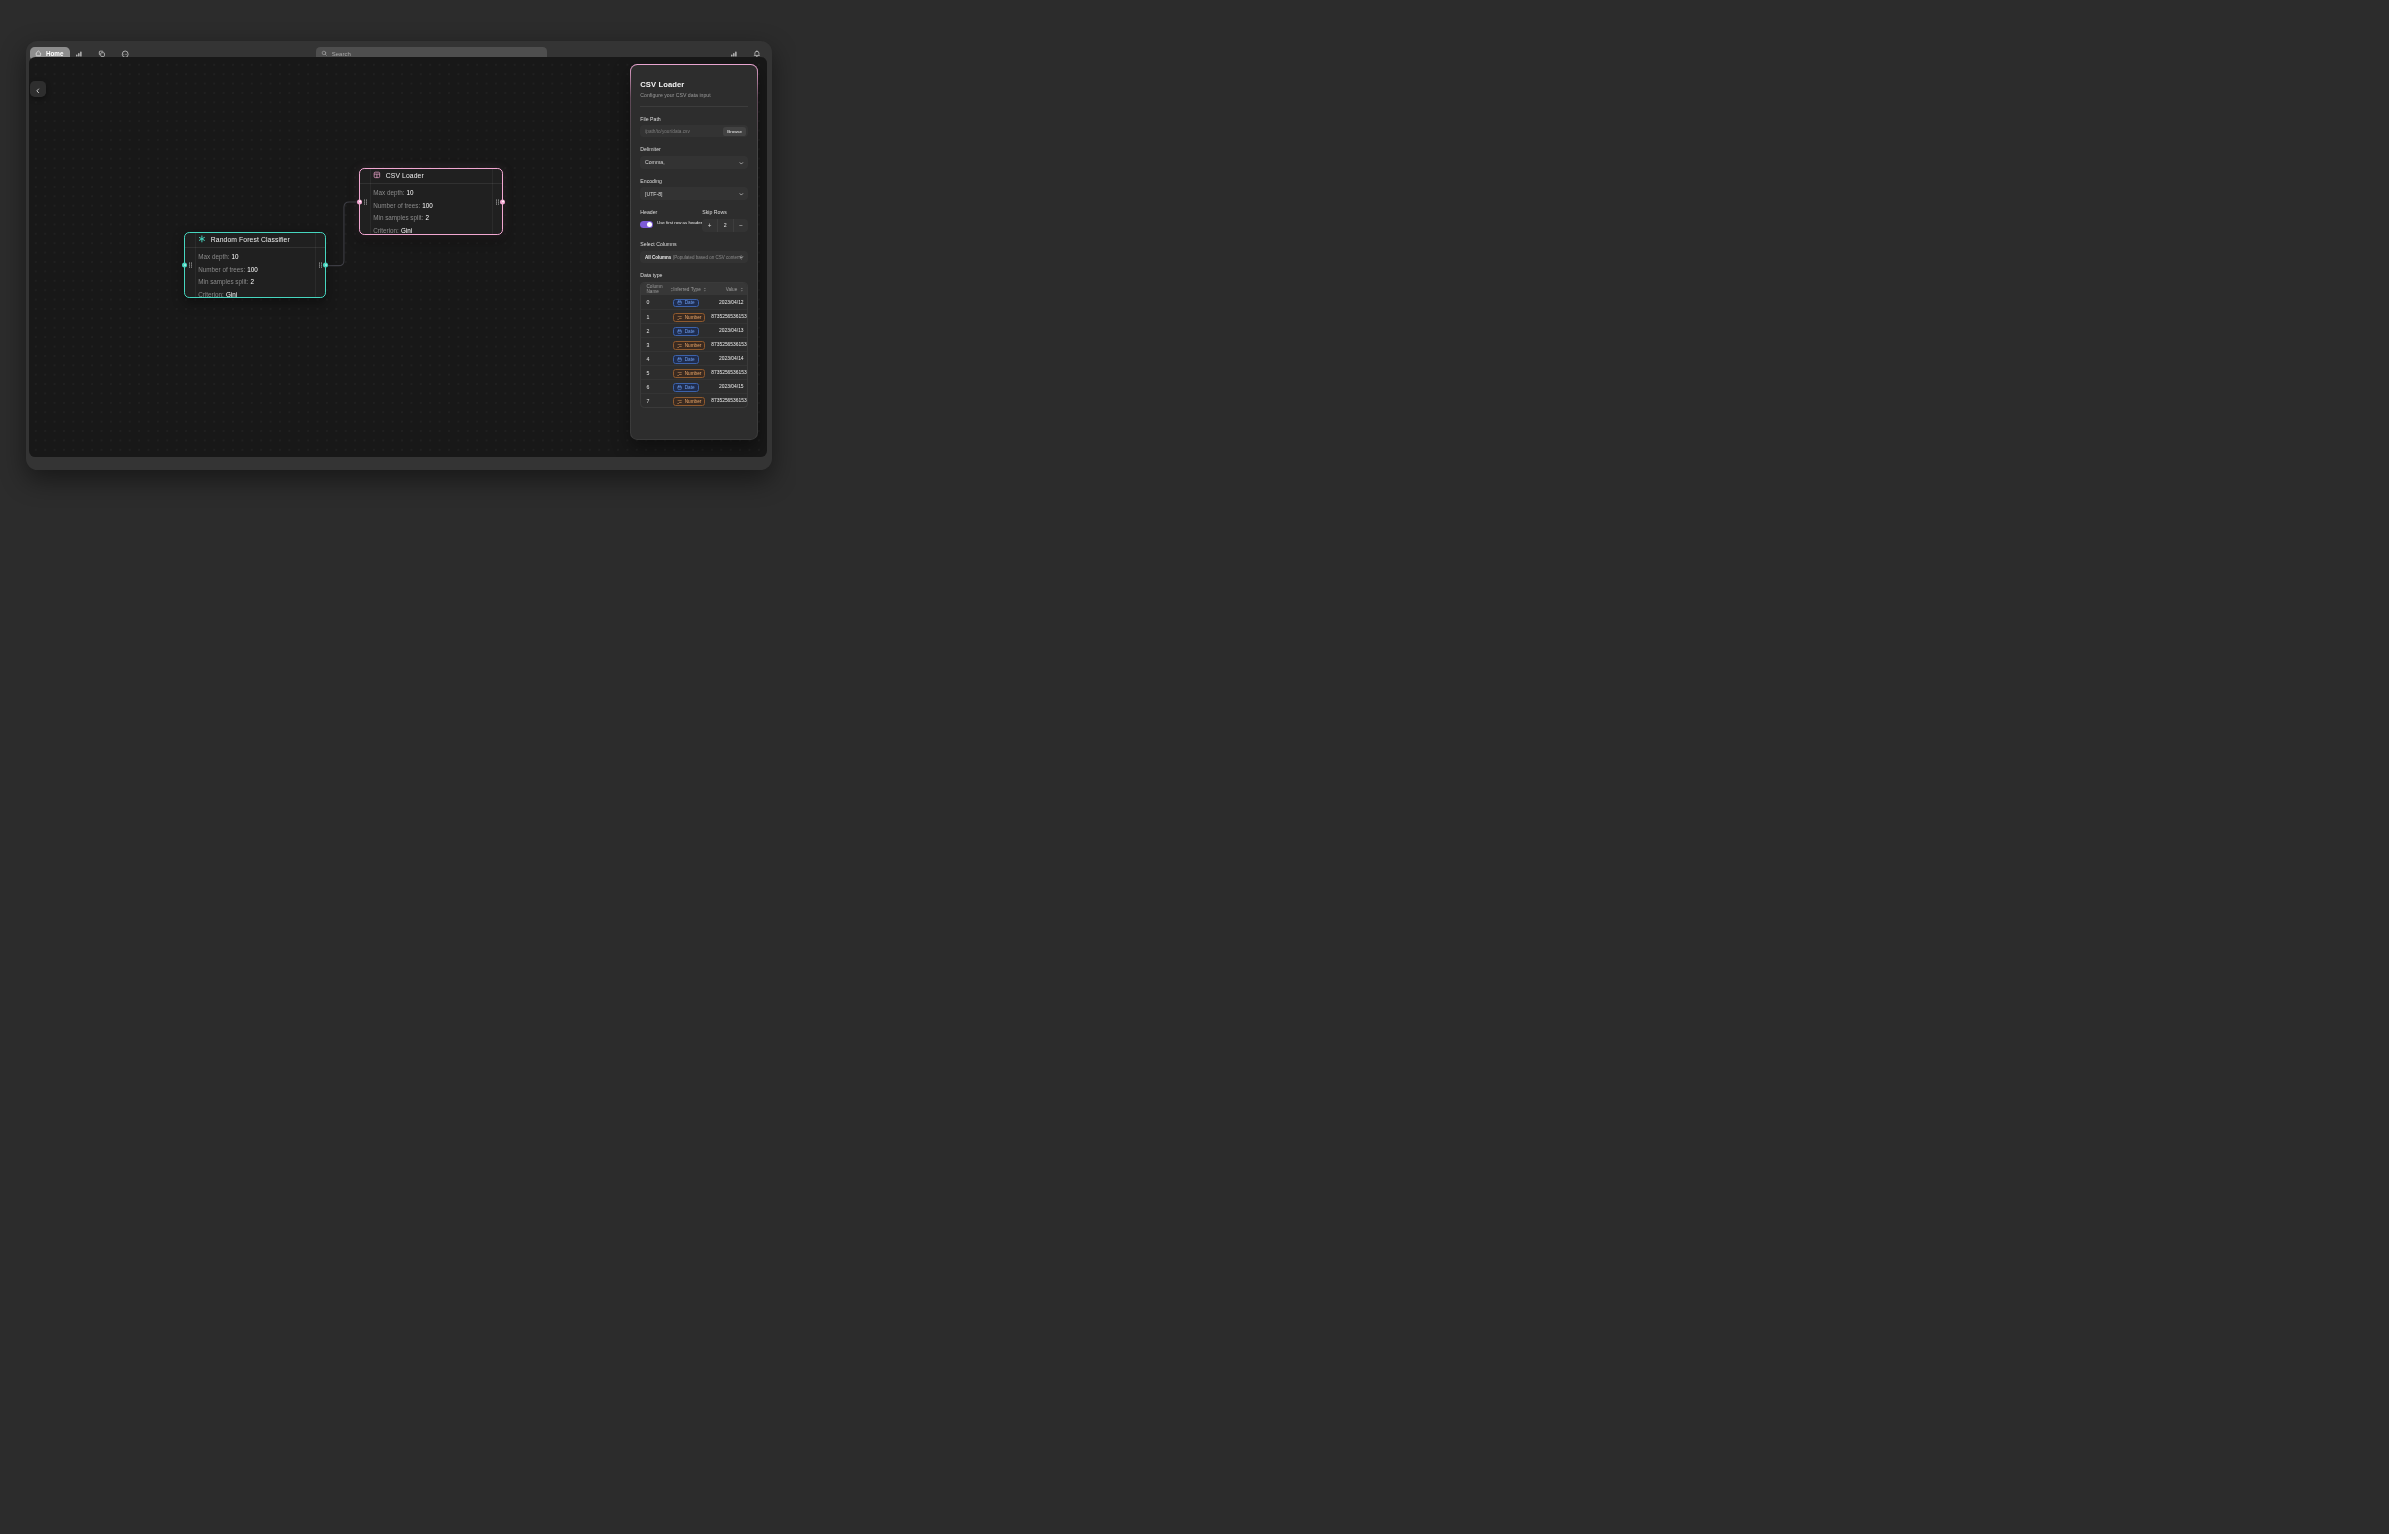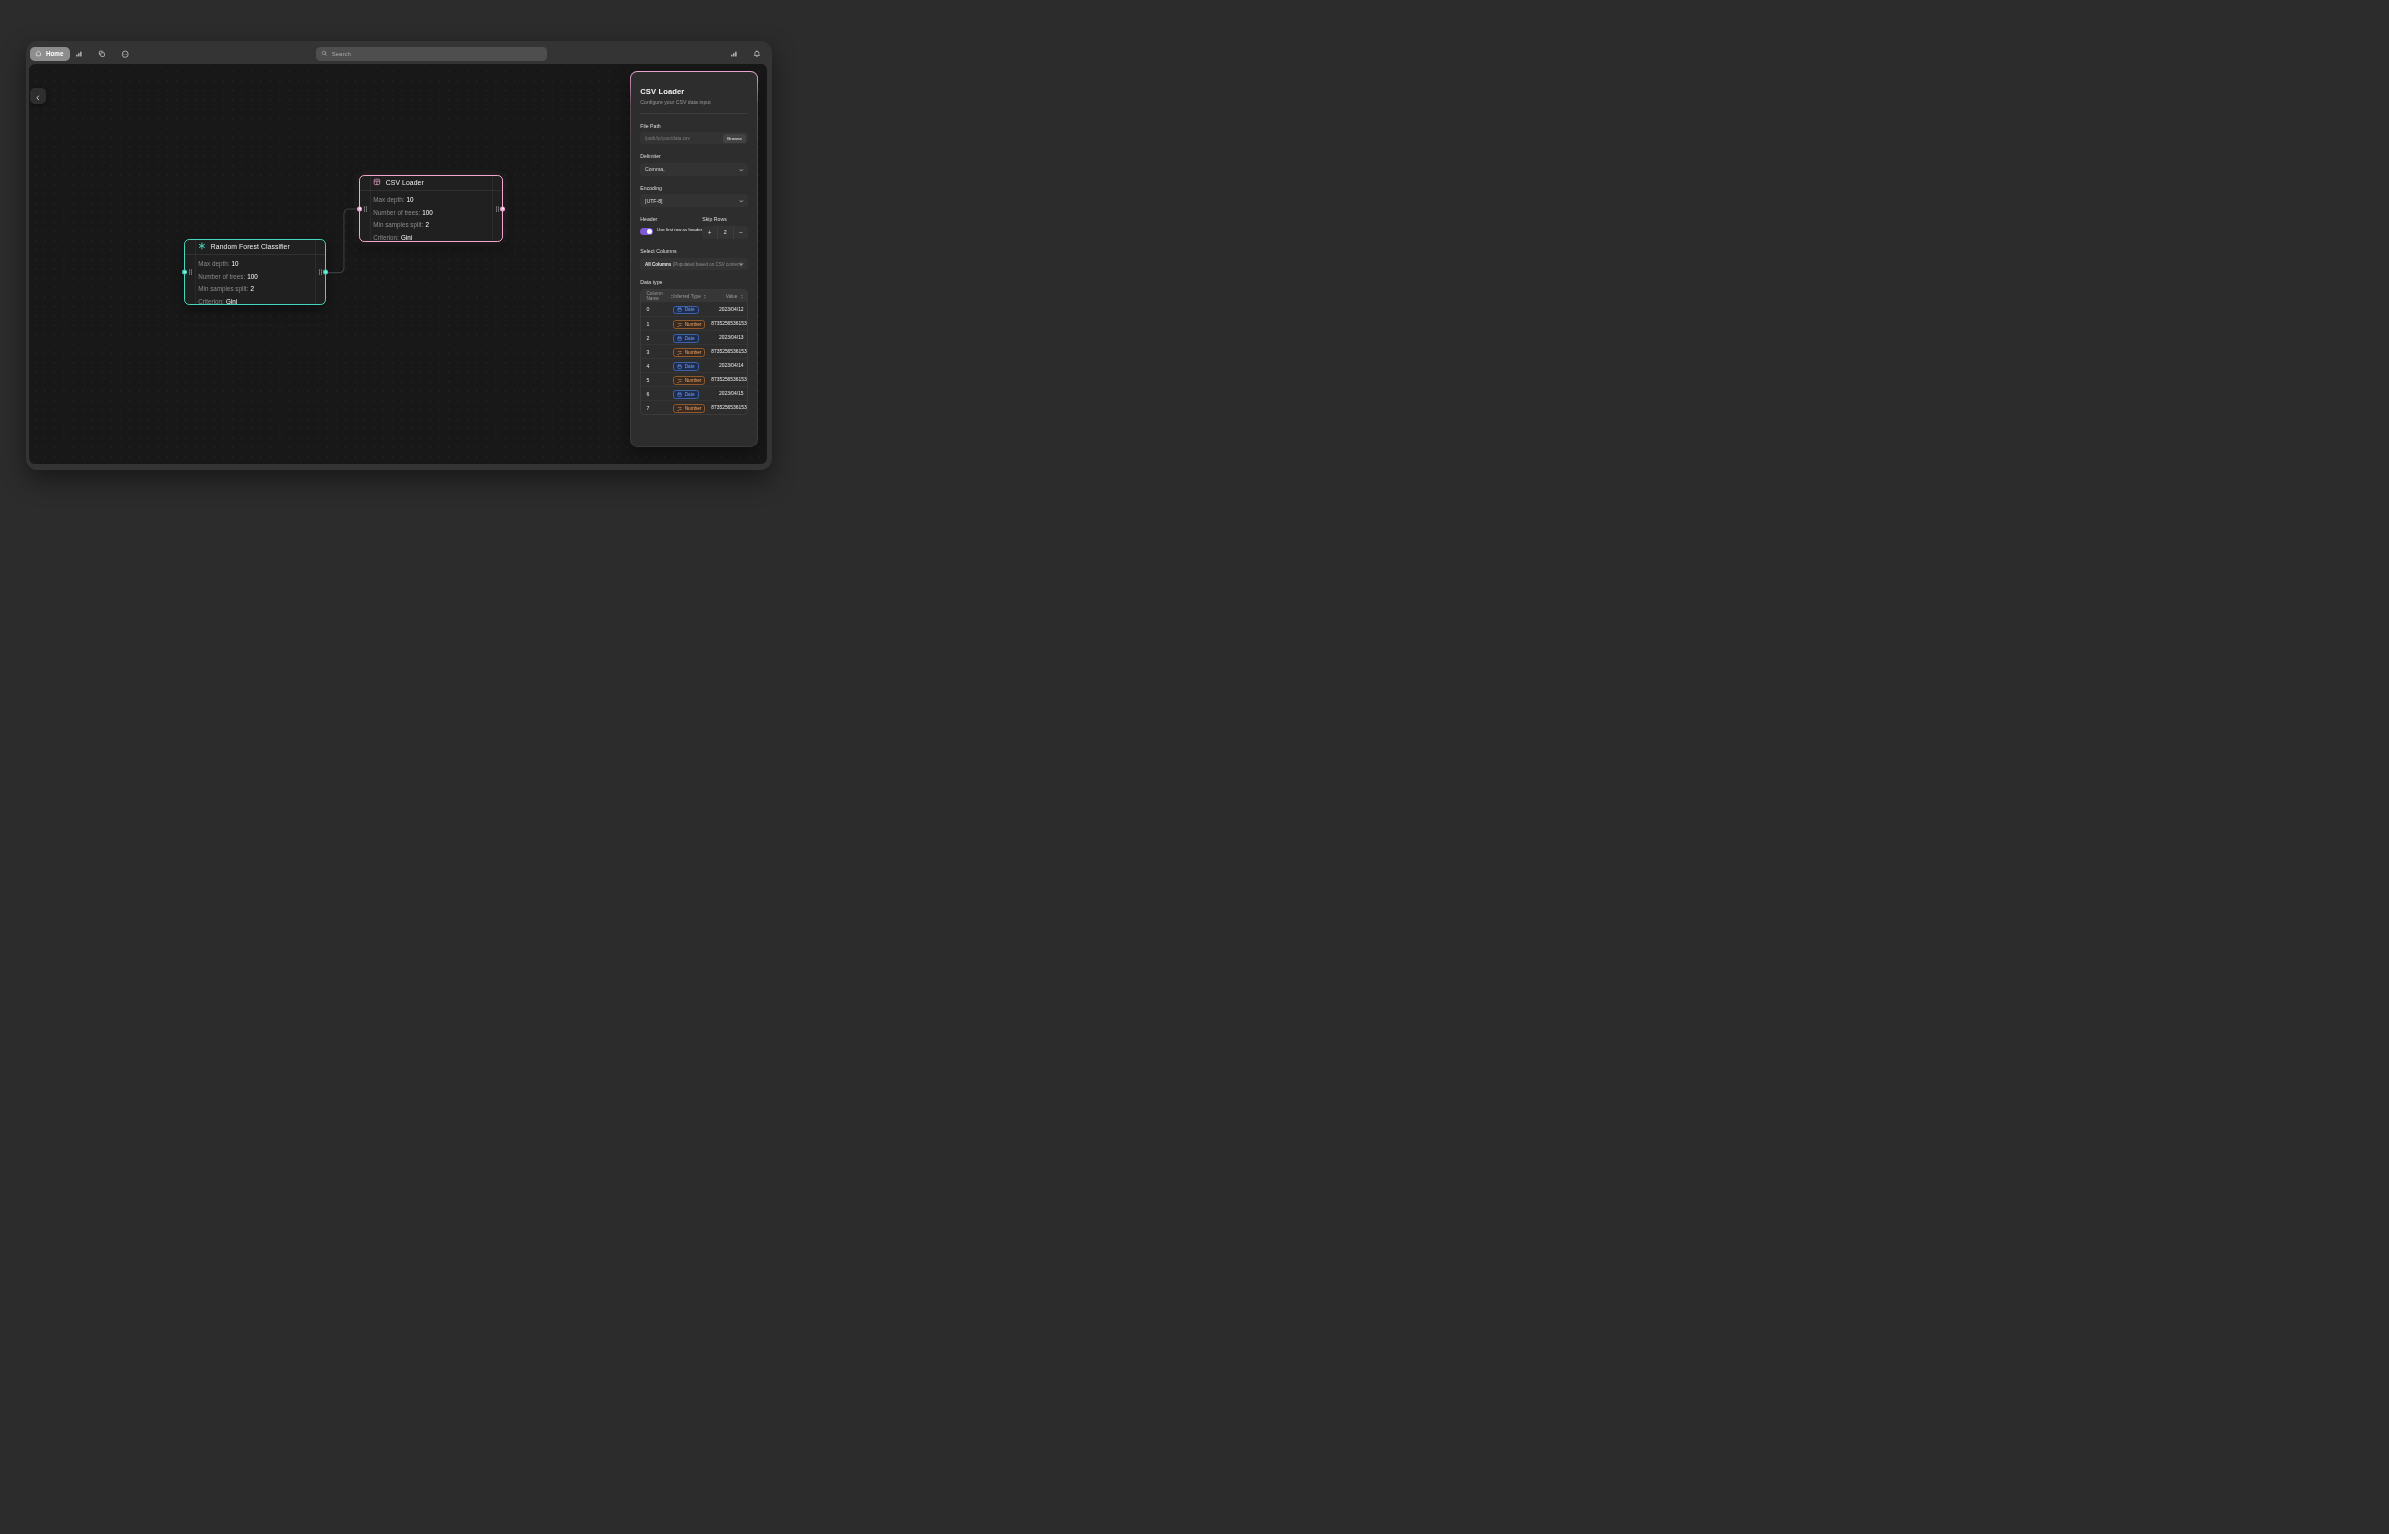--- a/index.html
+++ b/index.html
@@ -18,21 +18,21 @@
     border-radius:4.7px; color:#fff; font-size:6.3px; font-weight:600; cursor:pointer;
     font-family:"Liberation Sans", sans-serif; }
   .tb-icon { position:absolute; top:0; height:25.6px; width:13.6px; display:flex;
     align-items:center; justify-content:center; background:none; border:none; cursor:pointer; color:#ededed; }
   .tb-icon svg { display:block; }
   .search { position:absolute; left:290px; top:5.7px; width:231px; height:14px;
     background:#4e4e4e; border-radius:4.2px; display:flex; align-items:center; padding:0 5.2px; gap:4.2px; }
   .search .ph { color:#a9a9a9; font-size:6px; }
 
   
-  .canvas { position:absolute; left:3.7px; top:23px; width:738px; height:400px;
+  .canvas { position:absolute; left:3.7px; top:16px; width:738px; height:400px;
     background:#181818; border-radius:6.3px; overflow:hidden;
     background-image:radial-gradient(circle, #2e2e2e 0.6px, transparent 0.7px);
     background-size:9.4px 9.4px; background-position:2.1px 3.1px; }
   .edges { position:absolute; inset:0; width:100%; height:100%; pointer-events:none; }
 
   .collapse-btn { position:absolute; left:1px; top:24px; width:15.7px; height:15.7px;
     background:#2e2e2e; border:none; border-radius:4.7px; display:flex; align-items:center;
     justify-content:center; cursor:pointer; box-shadow:0 2.1px 5.2px rgba(0,0,0,.35); }
 
   

